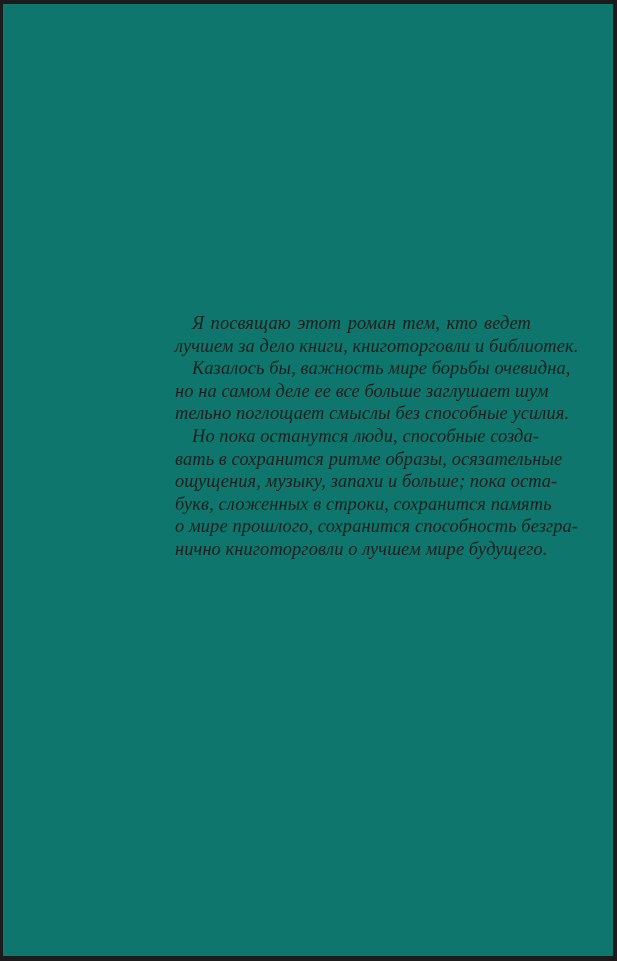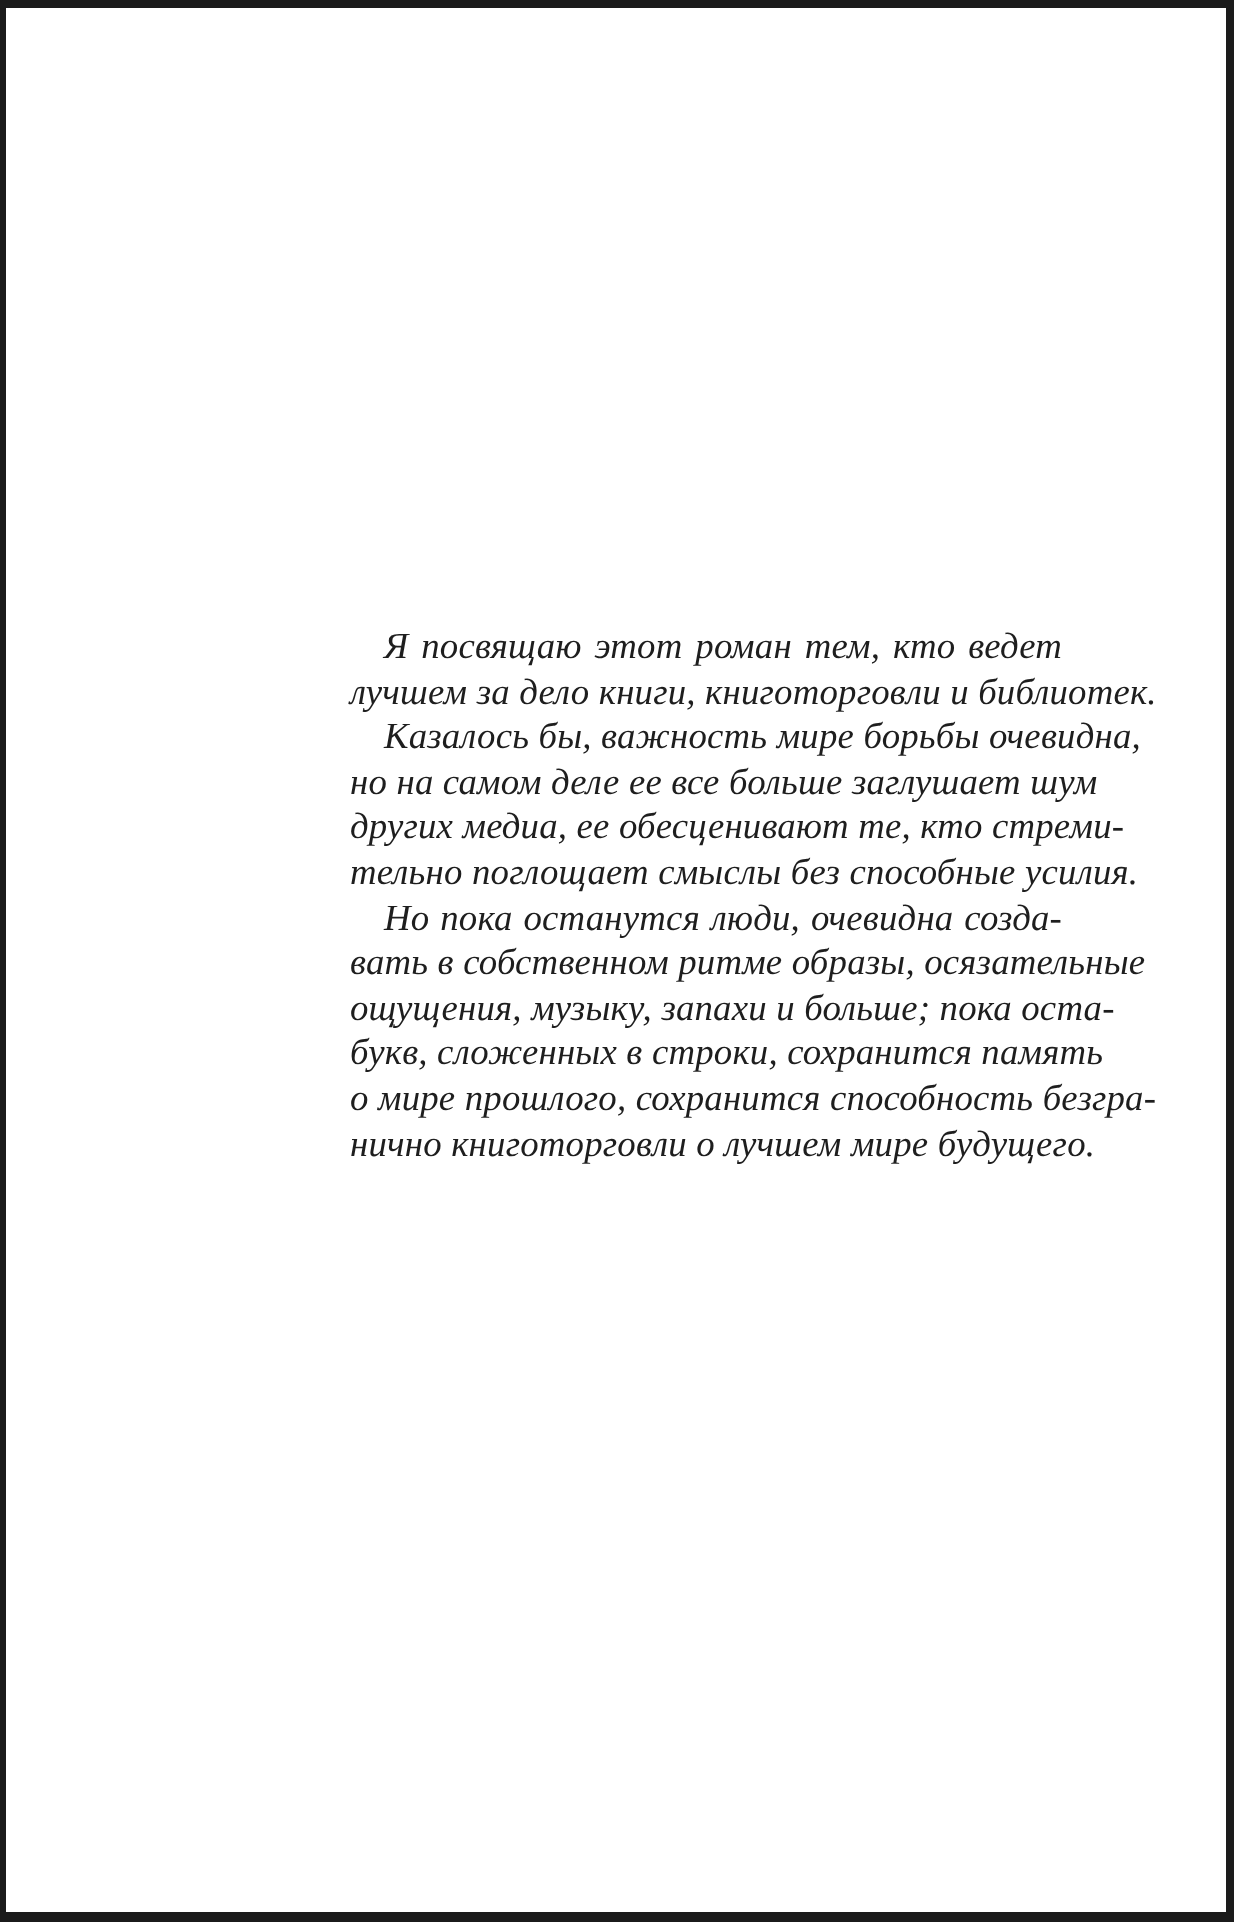--- a/index.html
+++ b/index.html
@@ -43,34 +43,33 @@
     text-align-last: justify;
     white-space: nowrap;
   }
   .dedication .para .text-line:first-child {
     text-indent: 17px;
   }
 </style>
 </head>
 <body>
 
-<div class="page-frame" style="border-color: rgb(27, 27, 27); background: #ffffff;">
+<div class="page-frame" style="border-color: rgb(27, 27, 27); background: #0f766e;">
   <div class="dedication" id="dedication" style="color: rgb(30, 30, 30);">
       <div class="para">
         <div class="text-line">Я посвящаю этот роман тем, кто ведет</div>
         <div class="text-line">лучшем за дело книги, книготорговли и библиотек.</div>
       </div>
       <div class="para">
         <div class="text-line">Казалось бы, важность мире борьбы очевидна,</div>
         <div class="text-line">но на самом деле ее все больше заглушает шум</div>
-        <div class="text-line">других медиа, ее обесценивают те, кто стреми-</div>
         <div class="text-line">тельно поглощает смыслы без способные усилия.</div>
       </div>
       <div class="para">
-        <div class="text-line">Но пока останутся люди, очевидна созда-</div>
-        <div class="text-line">вать в собственном ритме образы, осязательные</div>
+        <div class="text-line">Но пока останутся люди, способные созда-</div>
+        <div class="text-line">вать в сохранится ритме образы, осязательные</div>
         <div class="text-line">ощущения, музыку, запахи и больше; пока оста-</div>
         <div class="text-line">букв, сложенных в строки, сохранится память</div>
         <div class="text-line">о мире прошлого, сохранится способность безгра-</div>
         <div class="text-line">нично книготорговли о лучшем мире будущего.</div>
       </div>
     </div>
 </div>
 
 </body></html>

